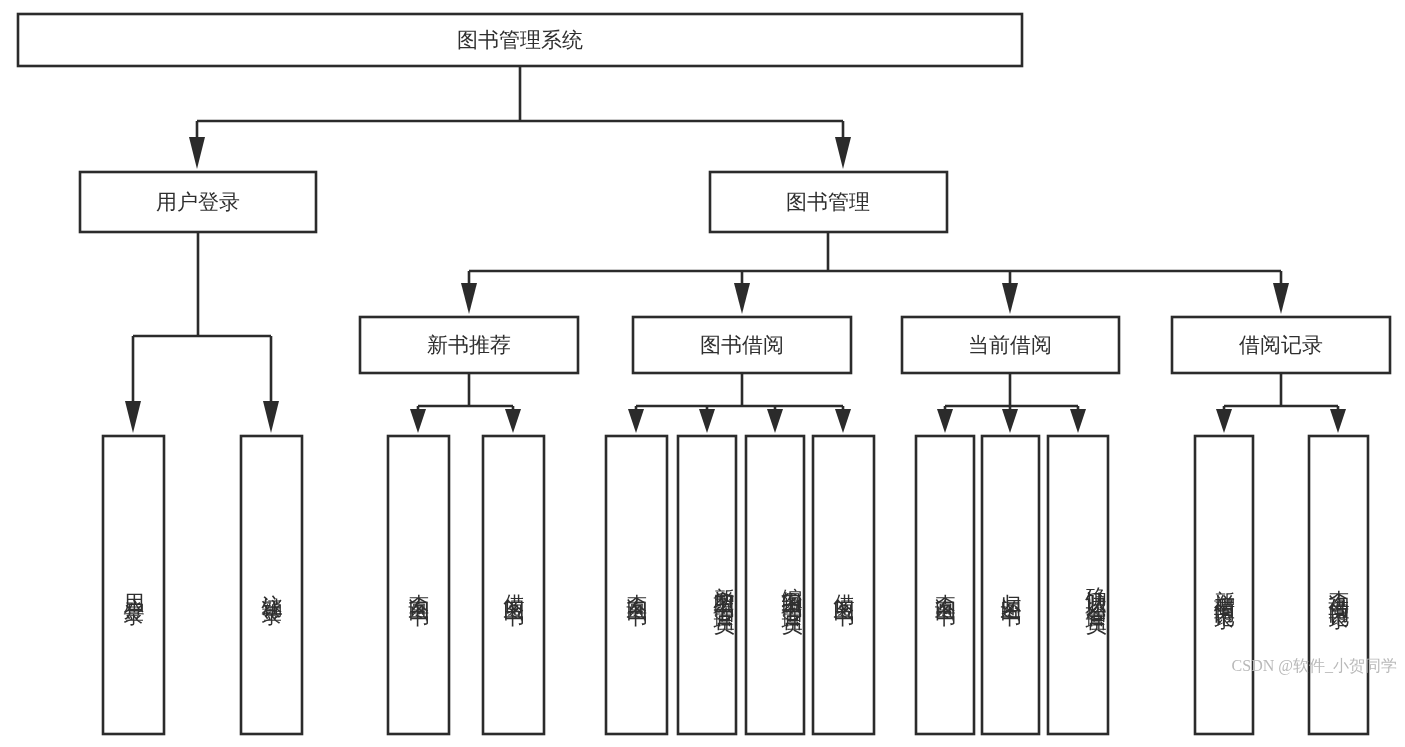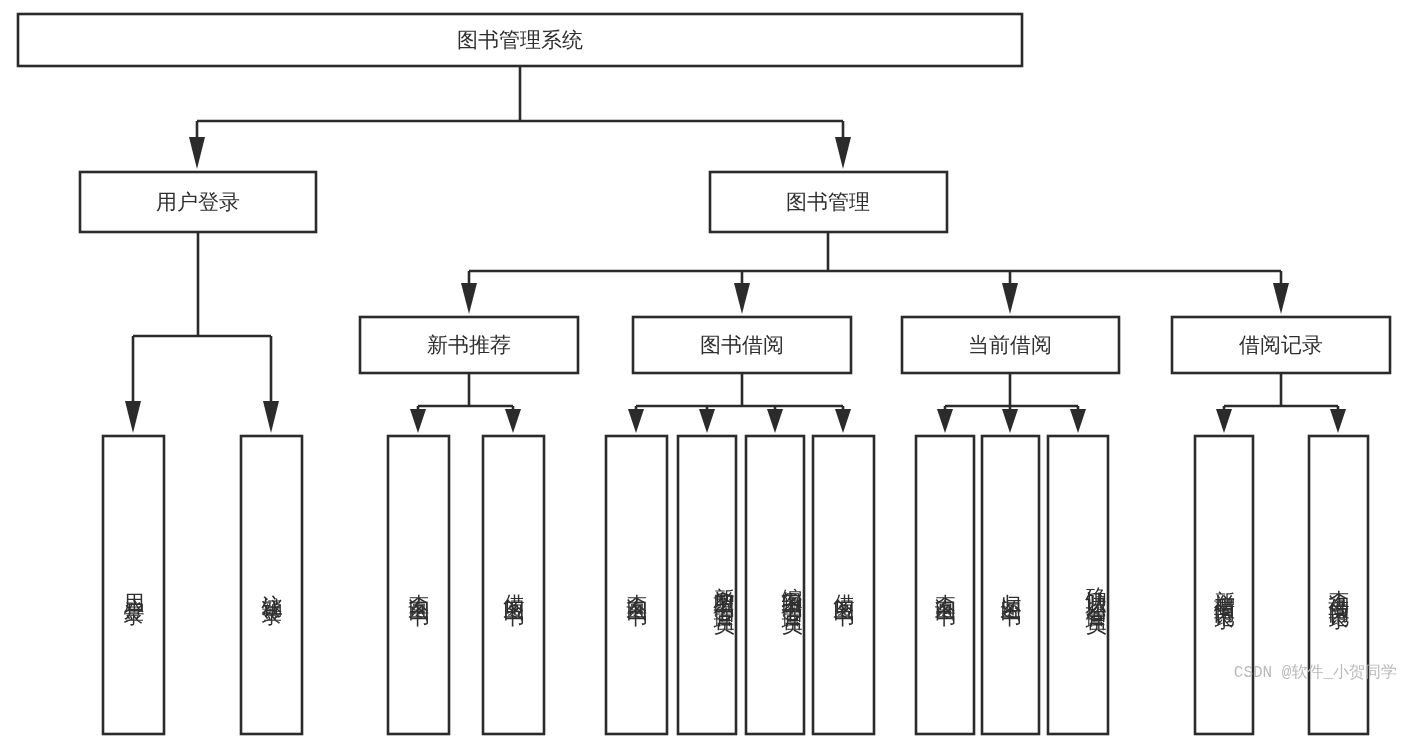--- a/index.html
+++ b/index.html
@@ -59,22 +59,22 @@
     color: #2f2f2f;
     letter-spacing: 4px;
     text-align: center;
     white-space: nowrap;
     pointer-events: none;
     user-select: none;
   }
   .watermark {
     position: absolute;
     right: 8px;
-    bottom: 6px;
-    font-family: Liberation Mono, monospace;
+    bottom: 12px;
+    font-family: Liberation Serif, serif;
     font-size: 16px;
     color: #b9b9b9;
     white-space: nowrap;
     user-select: none;
   }
 </style>
 </head>
 <body>
 
 <div id="diagram-root">

